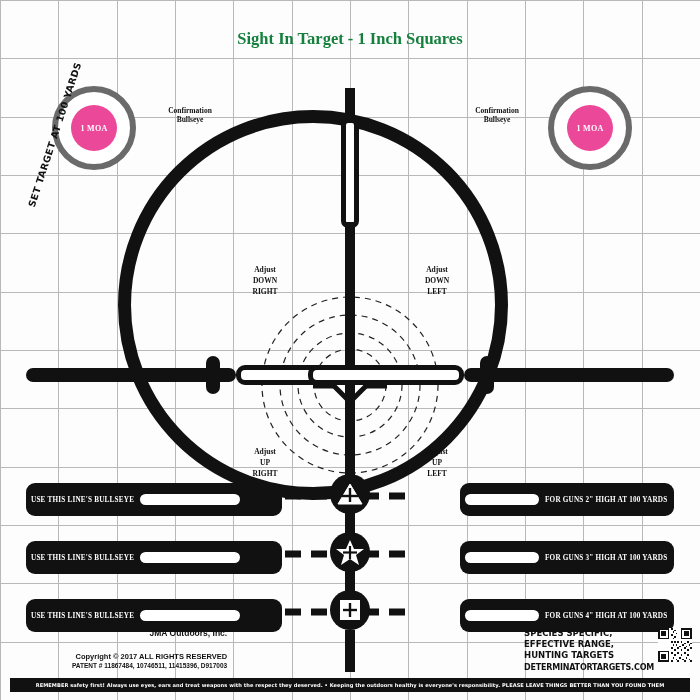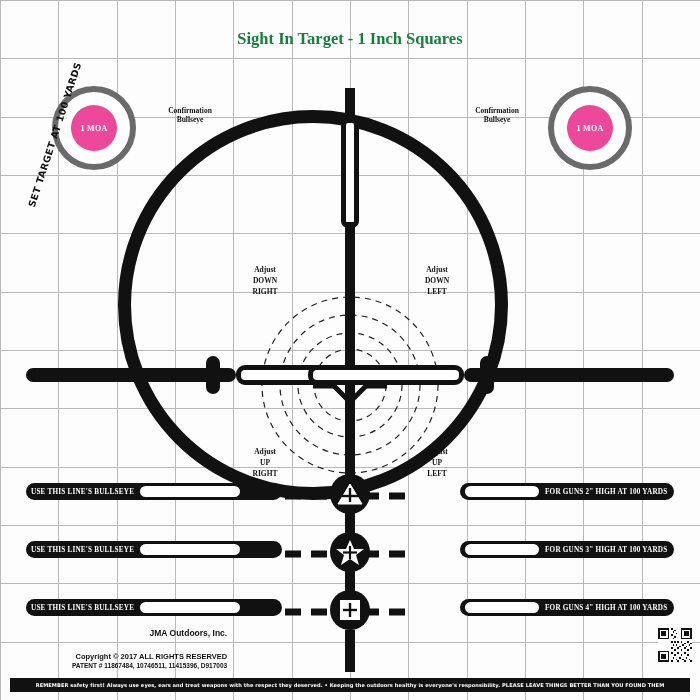--- a/index.html
+++ b/index.html
@@ -68,21 +68,21 @@
     box-sizing:border-box;
   }
   
   .hbar{position:absolute;background:#111;border-radius:7px;}
   .hcap{
     position:absolute;background:#fff;border:5px solid #111;border-radius:9px;
     box-sizing:border-box;
   }
   
   .pill{
-    position:absolute;height:17px;background:#111;border-radius:9px;
+    position:absolute;height:33px;background:#111;border-radius:9px;
     display:flex;align-items:center;box-sizing:border-box;
   }
   .pill .txt{
     color:#fff;font-family:"Liberation Serif", serif;font-weight:bold;
     font-size:7.2px;letter-spacing:.2px;white-space:nowrap;
   }
   .pill .hole{
     background:#fff;border-radius:8px;height:11px;flex:none;
   }
   
@@ -274,20 +274,26 @@
     </svg>
   </div>
 
   <div class="footer-left">
     <div class="fl1">JMA Outdoors, Inc.</div>
     <div class="fl2">Copyright © 2017 ALL RIGHTS RESERVED</div>
     <div class="fl3">PATENT # 11867484, 10746511, 11415396, D917003</div>
   </div>
 
   <div class="footer-right">
+    <div>
+      <div class="fr-text">SPECIES SPECIFIC,</div>
+      <div class="fr-text">EFFECTIVE RANGE,</div>
+      <div class="fr-text">HUNTING TARGETS</div>
+      <div class="fr-url">DETERMINATORTARGETS.COM</div>
+    </div>
     <div class="qr">
       <svg width="34" height="34" viewBox="0 0 21 21" shape-rendering="crispEdges">
         <rect width="21" height="21" fill="#fff"></rect>
         <g fill="#111">
           <rect x="0" y="0" width="7" height="1"></rect>
             <rect x="0" y="6" width="7" height="1"></rect>
           <rect x="0" y="0" width="1" height="7"></rect>
             <rect x="6" y="0" width="1" height="7"></rect>
           <rect x="2" y="2" width="3" height="3"></rect>
           <rect x="14" y="0" width="7" height="1"></rect>

